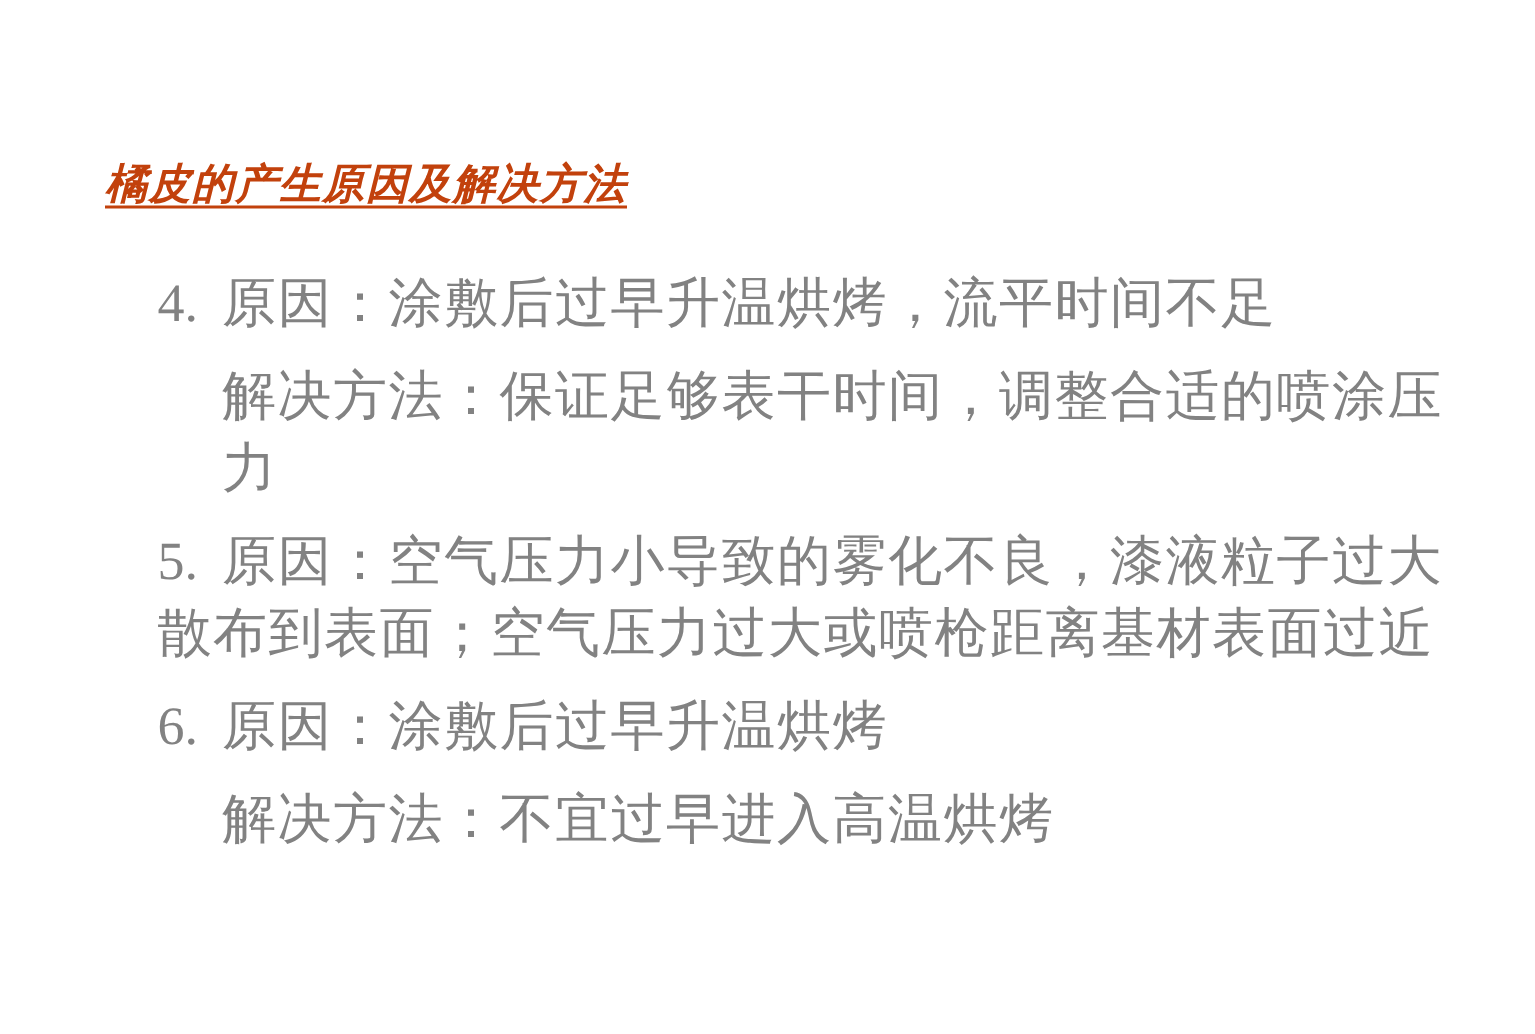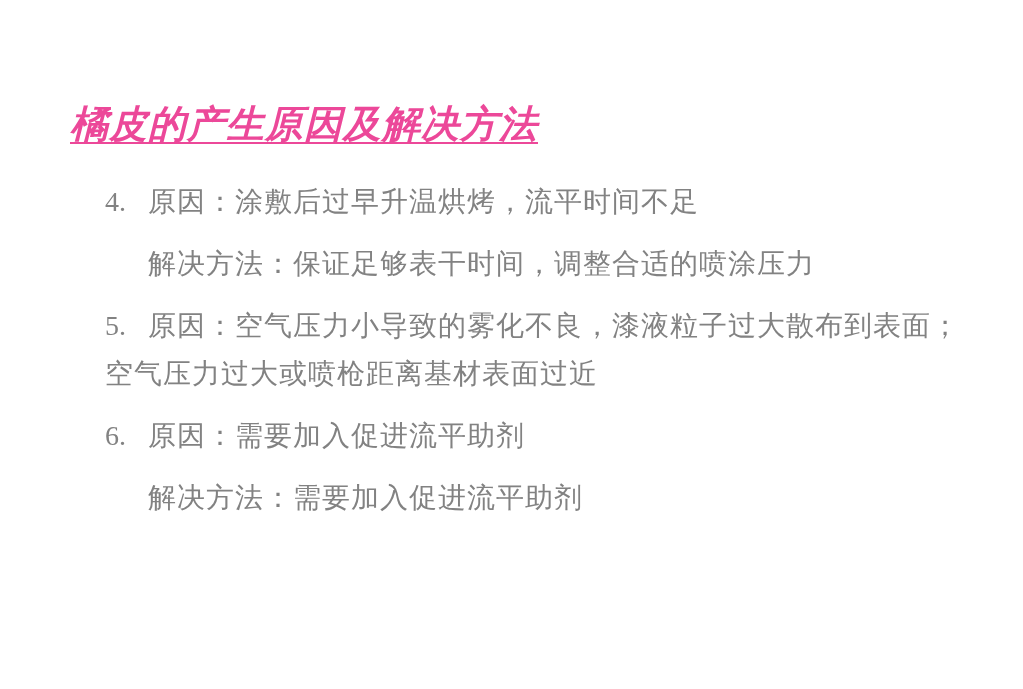--- a/index.html
+++ b/index.html
@@ -10,34 +10,34 @@
   .slide {
     position: relative;
     width: 1023px;
     height: 689px;
     background: #ffffff;
     overflow: hidden;
     font-family: "Liberation Serif", "DejaVu Serif", serif;
   }
   .slide-title {
     margin: 102px 0 0 70px;
-    font-size: 38px;
+    font-size: 28px;
     line-height: 44px;
     font-weight: bold;
     font-style: italic;
-    color: #ec4899;
+    color: #c2410c;
     text-decoration: underline;
     text-decoration-thickness: 2px;
     text-underline-offset: 5px;
     letter-spacing: 1px;
   }
   .content-list {
     margin-top: 32px;
     color: #828282;
-    font-size: 28px;
+    font-size: 36px;
   }
   .cause-line {
     margin: 0 0 14px 105px;
     width: 862px;
     line-height: 48px;
     letter-spacing: 1px;
   }
   .item-number {
     display: inline-block;
     width: 43px;
@@ -62,18 +62,18 @@
     <div>
       <p class="cause-line"><span class="item-number">4.</span><span>原因：涂敷后过早升温烘烤，流平时间不足</span></p>
       <p class="solution-line">解决方法：保证足够表干时间，调整合适的喷涂压力</p>
     </div>
 
     <div>
       <p class="cause-line"><span class="item-number">5.</span><span>原因：空气压力小导致的雾化不良，漆液粒子过大散布到表面；空气压力过大或喷枪距离基材表面过近</span></p>
     </div>
 
     <div>
-      <p class="cause-line"><span class="item-number">6.</span><span>原因：需要加入促进流平助剂</span></p>
-      <p class="solution-line">解决方法：需要加入促进流平助剂</p>
+      <p class="cause-line"><span class="item-number">6.</span><span>原因：涂敷后过早升温烘烤</span></p>
+      <p class="solution-line">解决方法：不宜过早进入高温烘烤</p>
     </div>
 
   </div>
 </div>
 
 </body></html>

